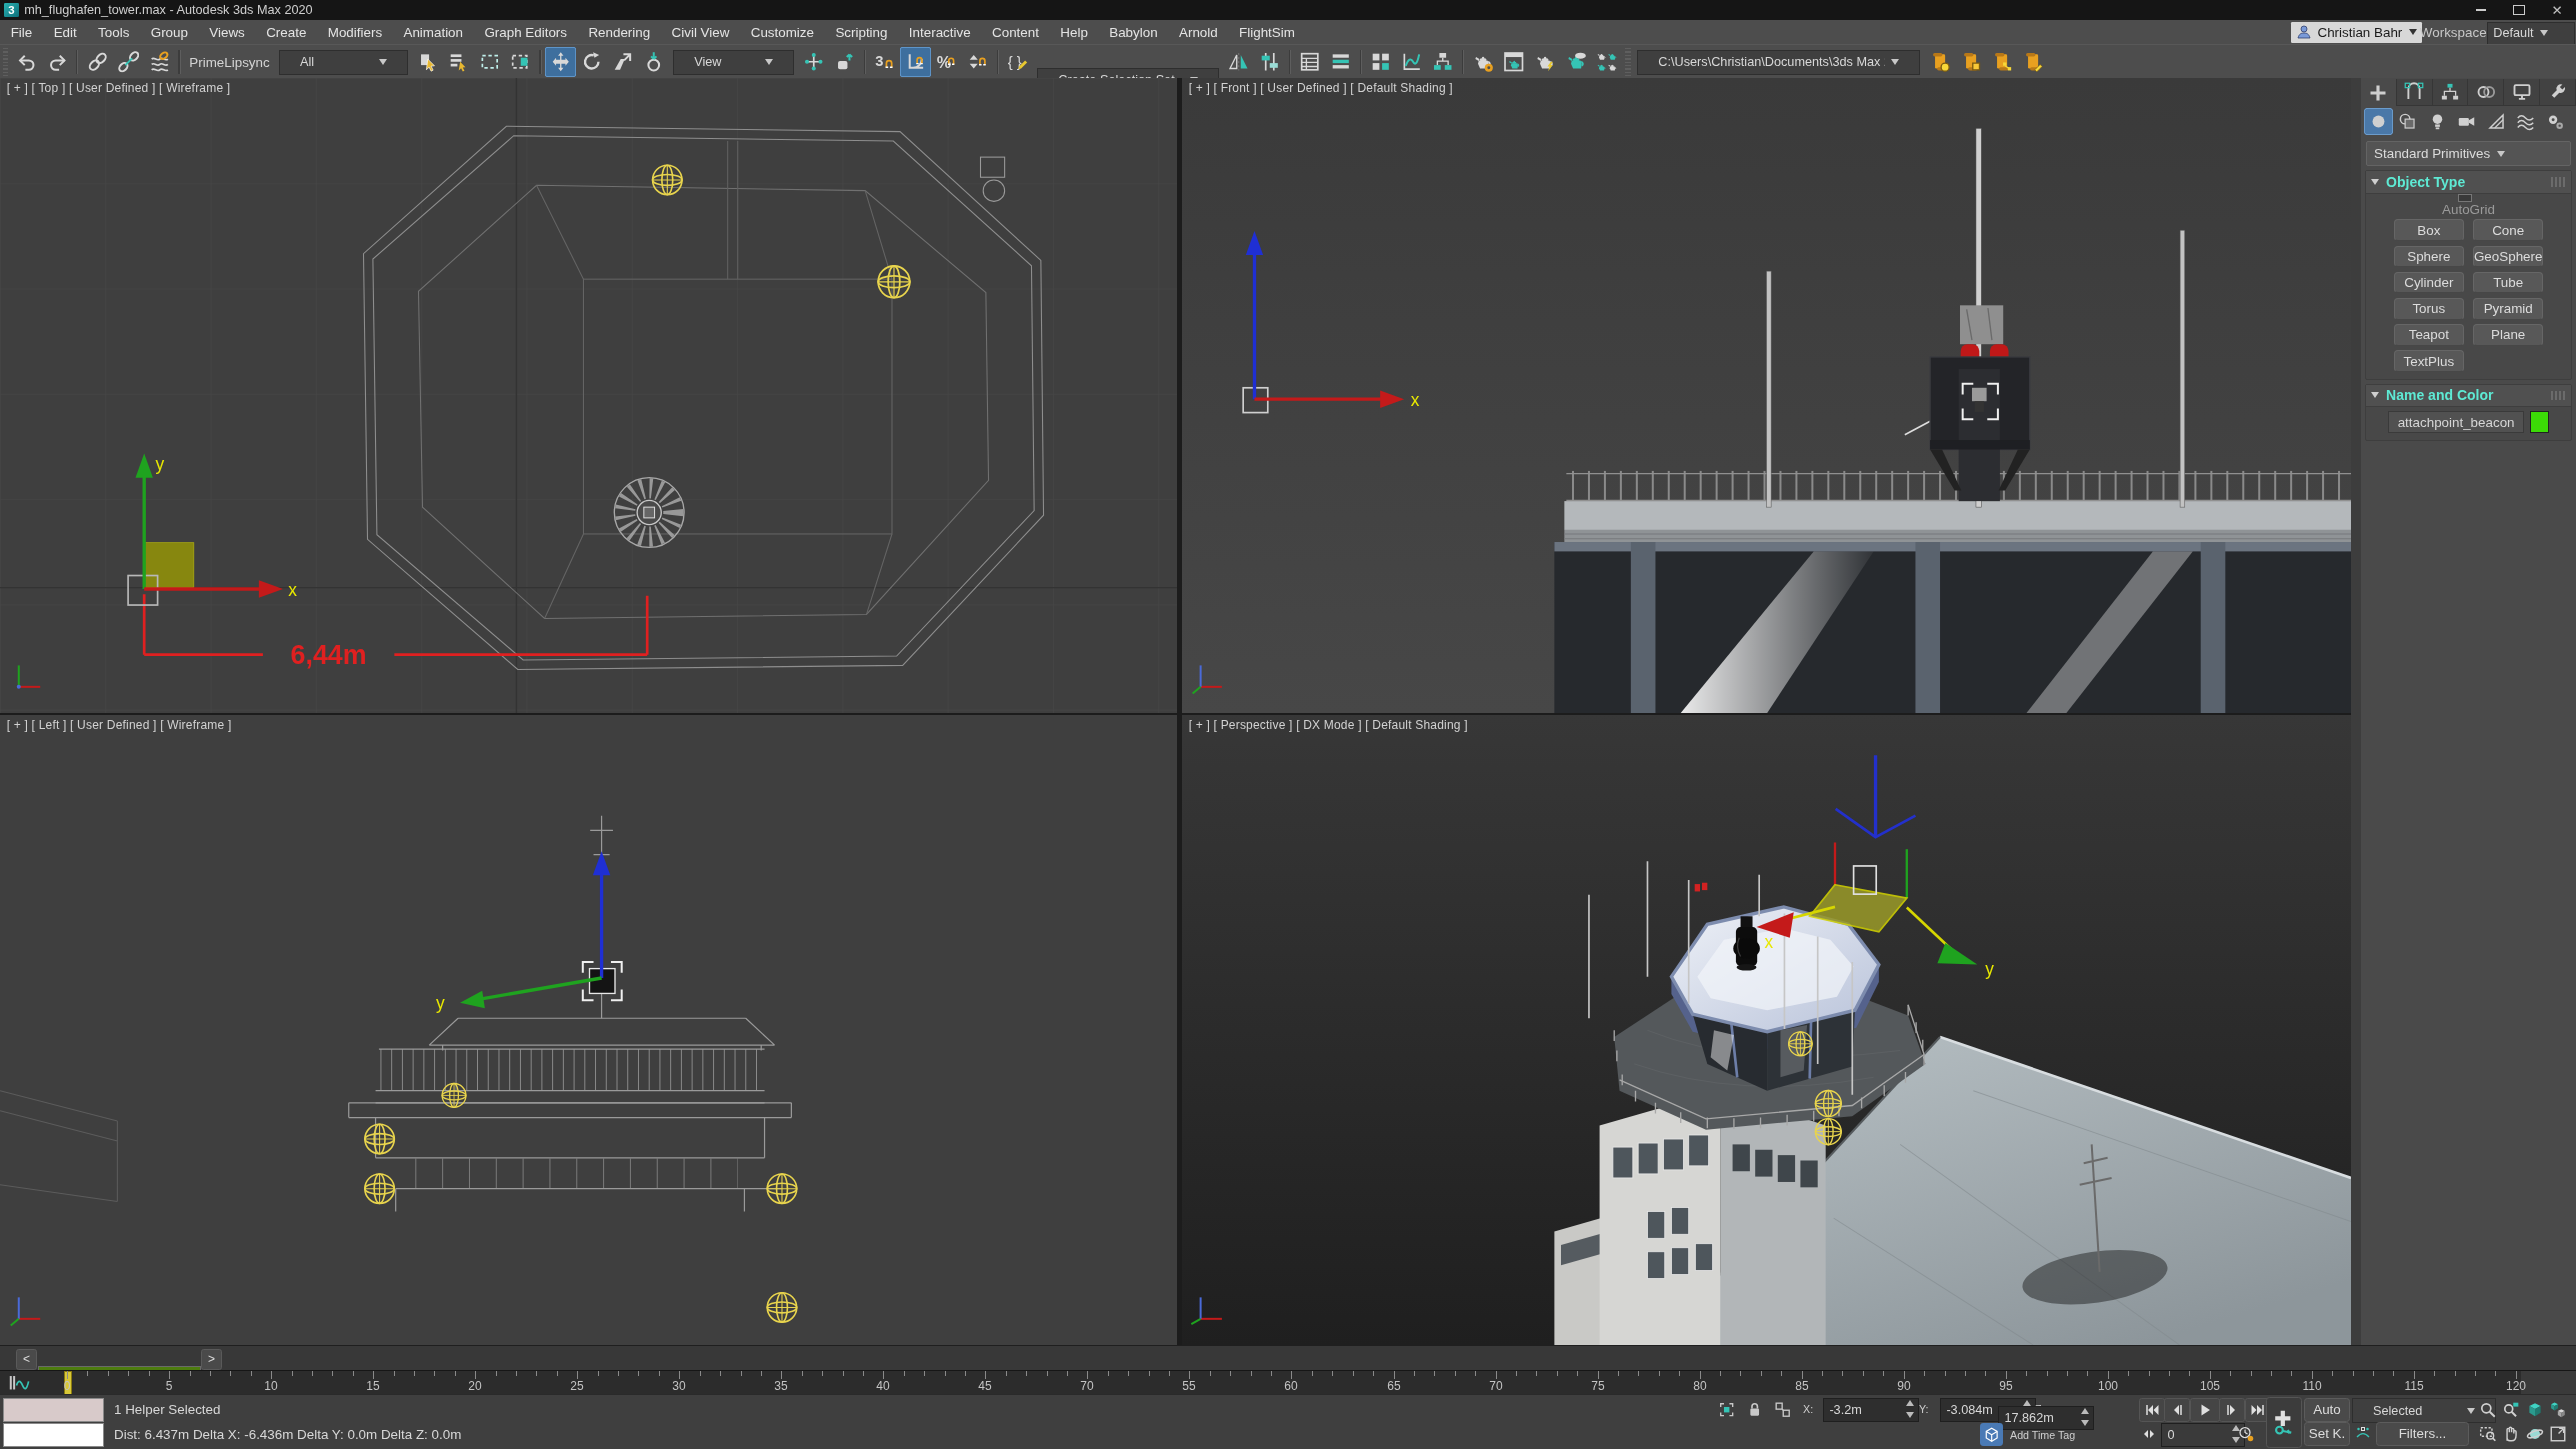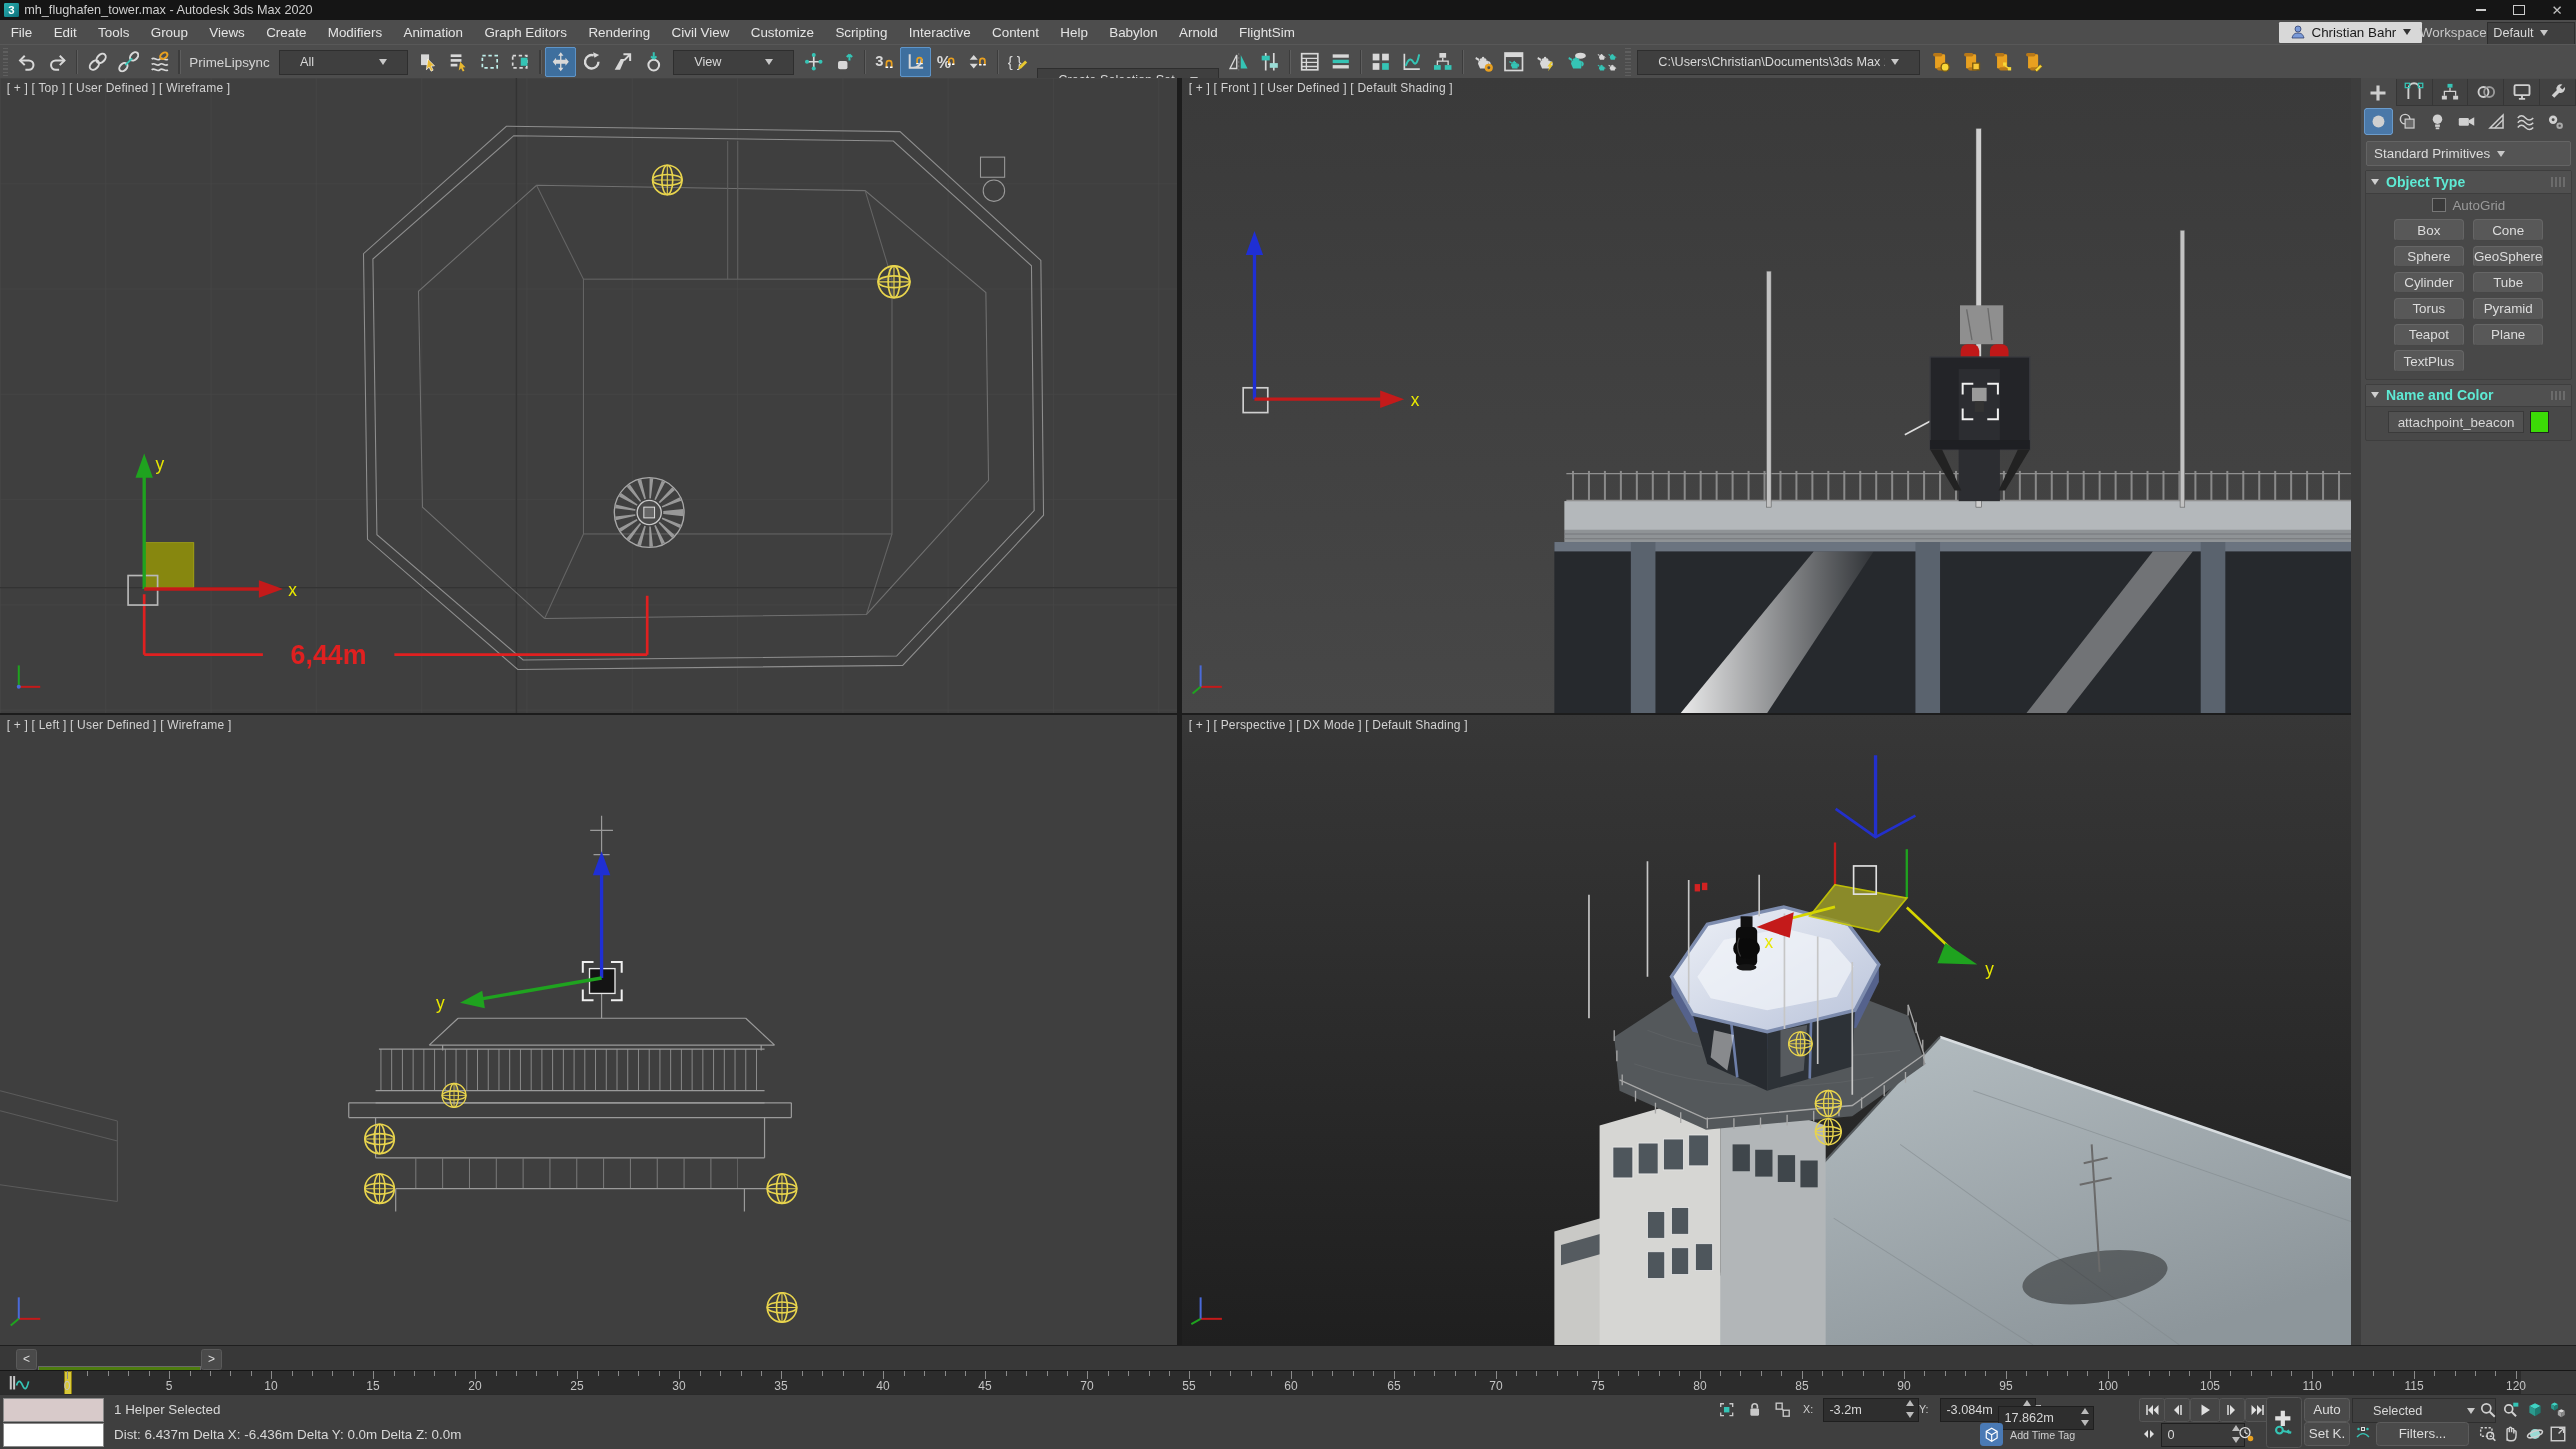--- a/index.html
+++ b/index.html
@@ -4,21 +4,21 @@
 <style>
   html,body{margin:0;padding:0;width:2576px;height:1449px;overflow:hidden;background:#4d4d4d;
     font-family:"Liberation Sans","DejaVu Sans",sans-serif;-webkit-font-smoothing:antialiased;}
   .abs{position:absolute;}
   
   #titlebar{left:0;top:0;width:2576px;height:20px;background:#151515;color:#cfcfcf;font-size:12.7px;display:flex;align-items:center;}
   #applogo{width:14.8px;height:14.8px;margin:0 5.4px 0 4px;background:linear-gradient(135deg,#2ab3b3,#0d6f7a);color:#fff;font-weight:bold;font-size:11.4px;display:flex;align-items:center;justify-content:center;border-radius:1.3px;}
   .wbtn{width:38px;height:20px;display:flex;align-items:center;justify-content:center;color:#c0c0c0;}
   #menubar{left:0;top:20px;width:2576px;height:24px;background:#4d4d4d;display:flex;align-items:center;color:#e4e4e4;font-size:13.4px;border-bottom:0.7px solid #444;}
   .mitem{padding:0 10.7px;height:24px;display:flex;align-items:center;cursor:default;}
-  #account{position:absolute;right:154px;top:21.5px;height:21.5px;background:#d8d8d8;color:#1a1a1a;display:flex;align-items:center;font-size:13.4px;padding:0 11px;border-radius:1.3px;}
+  #account{position:absolute;right:154px;top:21.5px;height:21.5px;background:#d8d8d8;color:#1a1a1a;display:flex;align-items:center;font-size:13.4px;padding:0 5px;border-radius:1.3px;}
   #wslabel{position:absolute;right:79px;top:21.5px;height:21.5px;display:flex;align-items:center;color:#c8c8c8;font-size:13.4px;}
   #wsdrop{position:absolute;right:1.3px;top:21.5px;width:75px;height:21.5px;background:#3f3f3f;border:0.7px solid #2e2e2e;color:#d8d8d8;font-size:12.7px;display:flex;align-items:center;padding:0 5.4px;}
   #toolbar{left:0;top:44px;width:2576px;height:34px;background:#4d4d4d;display:flex;align-items:center;border-top:0.7px solid #585858;border-bottom:0.7px solid #2a2a2a;}
   .tbtn{width:31px;height:29.5px;display:flex;align-items:center;justify-content:center;border-radius:2.7px;flex:none;color:#d8d8d8;}
   .tbtn svg{width:21.5px;height:21.5px;}
   .tbtn.active{background:#3e6f9e;box-shadow:inset 0 0 0 0.7px #6aa2d8;}
   .tsep{width:1.3px;height:24px;background:#3c3c3c;border-right:0.7px solid #5e5e5e;margin:0 3.4px;flex:none;}
   .grip{width:5.4px;height:28px;margin:0 2.7px;flex:none;background:repeating-linear-gradient(#6a6a6a 0 1.3px,transparent 1.3px 3.4px);opacity:.6;}
   .drop{height:23px;background:#3f3f3f;border:0.7px solid #2e2e2e;color:#d8d8d8;font-size:12.7px;display:flex;align-items:center;padding:0 20px;margin:0 4px;flex:none;}
   .drop .dt{flex:1;overflow:hidden;white-space:nowrap;}
@@ -38,21 +38,21 @@
   .ptab svg{width:20px;height:20px;}
   .pcats{display:flex;height:31px;align-items:center;padding:0 2.7px;}
   .pcat{width:29.5px;height:27px;display:flex;align-items:center;justify-content:center;border-radius:4px;color:#d0d0d0;}
   .pcat.active{background:#4a78a8;box-shadow:inset 0 0 0 0.7px #77a8d8;}
   .pcat svg{width:19px;height:19px;}
   .pdrop{margin:4px 5.4px;height:23px;background:#545454;border:0.7px solid #646464;border-radius:2px;display:flex;align-items:center;padding:0 6.7px;font-size:13.4px;}
   .rollout{margin:4px 4px;background:#484848;border:0.7px solid #3e3e3e;border-radius:2px;padding-bottom:6.7px;}
   .rhead{height:21.5px;display:flex;align-items:center;padding:0 5.4px;font-weight:bold;color:#5eead4;font-size:14px;background:#505050;border-bottom:0.7px solid #3e3e3e;}
   .rarrow{width:0;height:0;border-left:4.7px solid transparent;border-right:4.7px solid transparent;border-top:6px solid #cfcfcf;margin-right:6.7px;}
   .rgrip{margin-left:auto;width:14.8px;height:9.4px;background:repeating-linear-gradient(90deg,#777 0 2px,transparent 2px 4px);opacity:.7;}
-  .agrow{display:flex;align-items:center;justify-content:center;height:23px;color:#9a9a9a;font-size:13.4px;}
+  .agrow{display:flex;align-items:center;height:23px;color:#9a9a9a;font-size:13.4px;flex-direction:column;}
   .chk{width:12px;height:12px;border:0.7px solid #777;background:#3a3a3a;margin-right:6.7px;}
   .otgrid{display:grid;grid-template-columns:70px 70px;gap:4.7px 9.4px;justify-content:center;padding-top:2.7px;}
   .pbtn{height:19.5px;background:#585858;border:0.7px solid #666;border-bottom-color:#474747;border-radius:4px;color:#dcdcdc;font-size:13.4px;display:flex;align-items:center;justify-content:center;}
   .nrow{display:flex;align-items:center;justify-content:center;gap:5.4px;padding-top:4px;}
   .nfield{width:134px;height:20px;background:#515151;border:0.7px solid #3a3a3a;color:#d6d6d6;font-size:13.4px;display:flex;align-items:center;justify-content:center;}
   .swatch{width:17.4px;height:20px;border:0.7px solid #222;}
   
   #sliderrow{left:0;top:1345px;width:2576px;height:25px;background:#383838;border-top:0.7px solid #1f1f1f;}
   .sbtn{position:absolute;top:2.7px;width:19px;height:19.5px;background:#4a4a4a;border:0.7px solid #5a5a5a;border-radius:2.7px;color:#ddd;font-size:12px;display:flex;align-items:center;justify-content:center;}
   #slider{position:absolute;left:38px;top:20px;width:161px;height:19.5px;background:#4d7c0f;border:0.7px solid #6a6a6a;border-radius:0;color:#e8e8e8;font-size:12.7px;display:flex;align-items:center;justify-content:center;}

